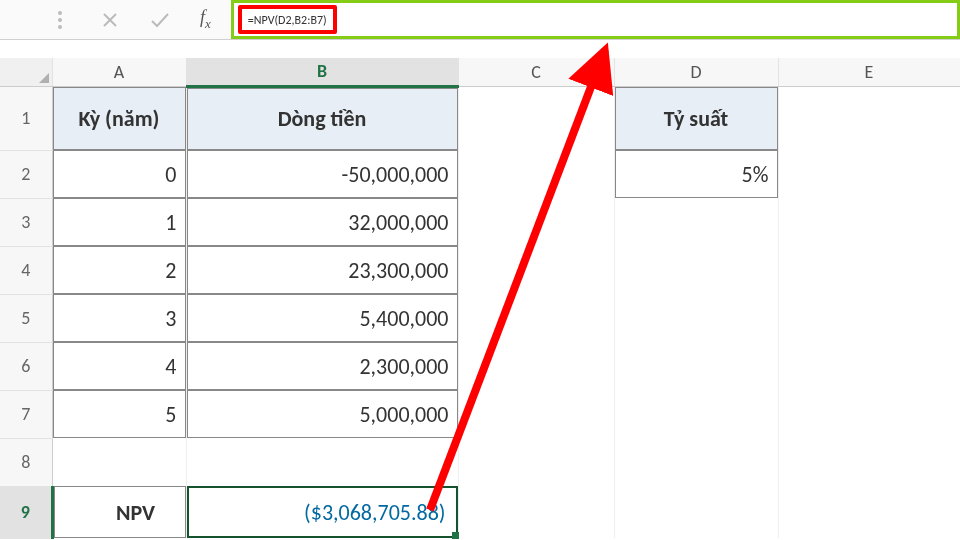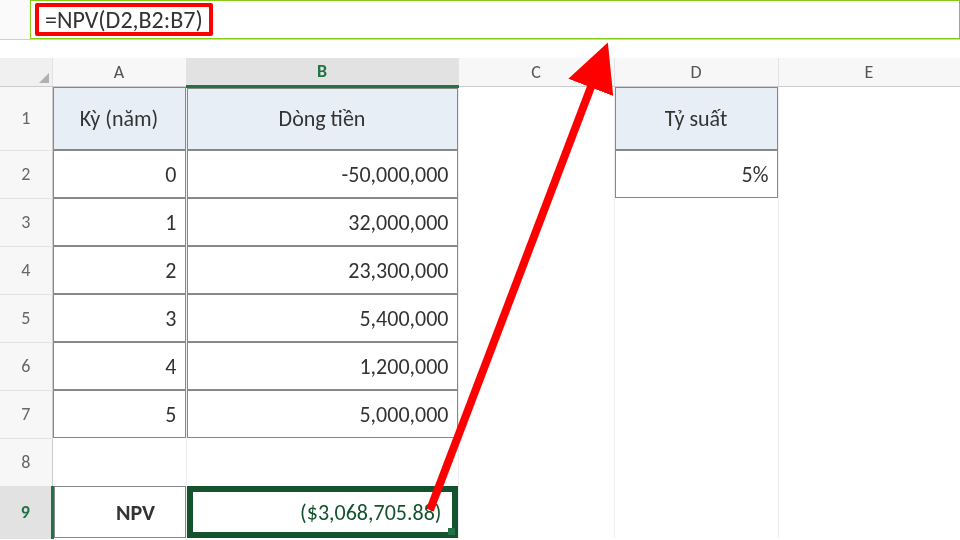--- a/index.html
+++ b/index.html
@@ -58,25 +58,25 @@
   .fx-x svg, .fx-check svg { stroke:#bbb; }
   .fx-label {
     font-style: italic;
     font-family: 'Times New Roman', serif;
     color: #555;
     font-size: 18px;
   }
   .formula-input {
     flex: 1;
     background:#fff;
-    border:1px solid #84cc16;
+    border:3px solid #84cc16;
     display:flex;
     align-items:center;
     padding:0 16px;
-    font-size:24px;
+    font-size:12px;
     position:relative;
   }
   .formula-highlight {
     position:absolute;
     left:4px; top:2px; bottom:2px;
     border:4px solid #ff0000;
     border-radius:2px;
     padding:0 6px;
     display:flex;
     align-items:center;
@@ -153,35 +153,35 @@
   
   .cell {
     height:100%;
     display:flex;
     align-items:center;
     padding:0 8px;
     font-size:22px;
   }
   .th1 {
     background:#e8eef5;
-    font-weight:normal;
+    font-weight:bold;
     justify-content:center;
     border:1px solid #888;
   }
   .td1 {
     border:1px solid #888;
     justify-content:flex-end;
   }
   .td1.center { justify-content:center; }
   .td1.bold { font-weight:bold;padding-left:40px; }
   .sel-cell {
-    border:6px solid #14532d;
+    border:2px solid #14532d;
     justify-content:flex-end;
     padding-right:10px;
-    color:#14532d;
+    color:#0369a1;
     position:relative;
   }
   .sel-cell::after{
     content:"";
     position:absolute;
     right:-3px; bottom:-3px;
     width:7px; height:7px;
     background:#217346;
   }
 
@@ -191,20 +191,40 @@
     left:0; top:0;
     pointer-events:none;
     width:960px;
     height:540px;
   }
 </style>
 </head>
 <body>
 
 <div class="formula-bar">
+  <div class="fx-divider">
+    <div class="fx-icon">
+      <div class="fx-dots">
+          <span></span>
+          <span></span>
+          <span></span>
+        </div>
+    </div>
+    <div class="fx-icon fx-x">
+      <svg width="18" height="18" viewBox="0 0 18 18">
+          <path d="M3 3 L15 15 M15 3 L3 15" stroke-width="2" fill="none"></path>
+        </svg>
+    </div>
+    <div class="fx-icon fx-check">
+      <svg width="20" height="18" viewBox="0 0 20 18">
+          <path d="M2 10 L7 15 L18 3" stroke-width="2" fill="none"></path>
+        </svg>
+    </div>
+    <div class="fx-label">f<span style="font-size:13px;vertical-align:sub;">x</span></div>
+  </div>
   <div class="formula-input">
     <div class="formula-highlight">
       <span>=NPV(D2,B2:B7)</span>
     </div>
   </div>
 </div>
 
 <div class="spacer"></div>
 
 <div class="grid">
@@ -296,21 +316,21 @@
     <td></td>
     <td></td>
   </tr>
 
   <tr class="data">
     <td class="rowhead">6</td>
     <td>
             <div class="cell td1">4</div>
           </td>
     <td>
-            <div class="cell td1">1,200,000</div>
+            <div class="cell td1">2,300,000</div>
           </td>
     <td></td>
     <td></td>
     <td></td>
   </tr>
 
   <tr class="data">
     <td class="rowhead">7</td>
     <td>
             <div class="cell td1">5</div>

